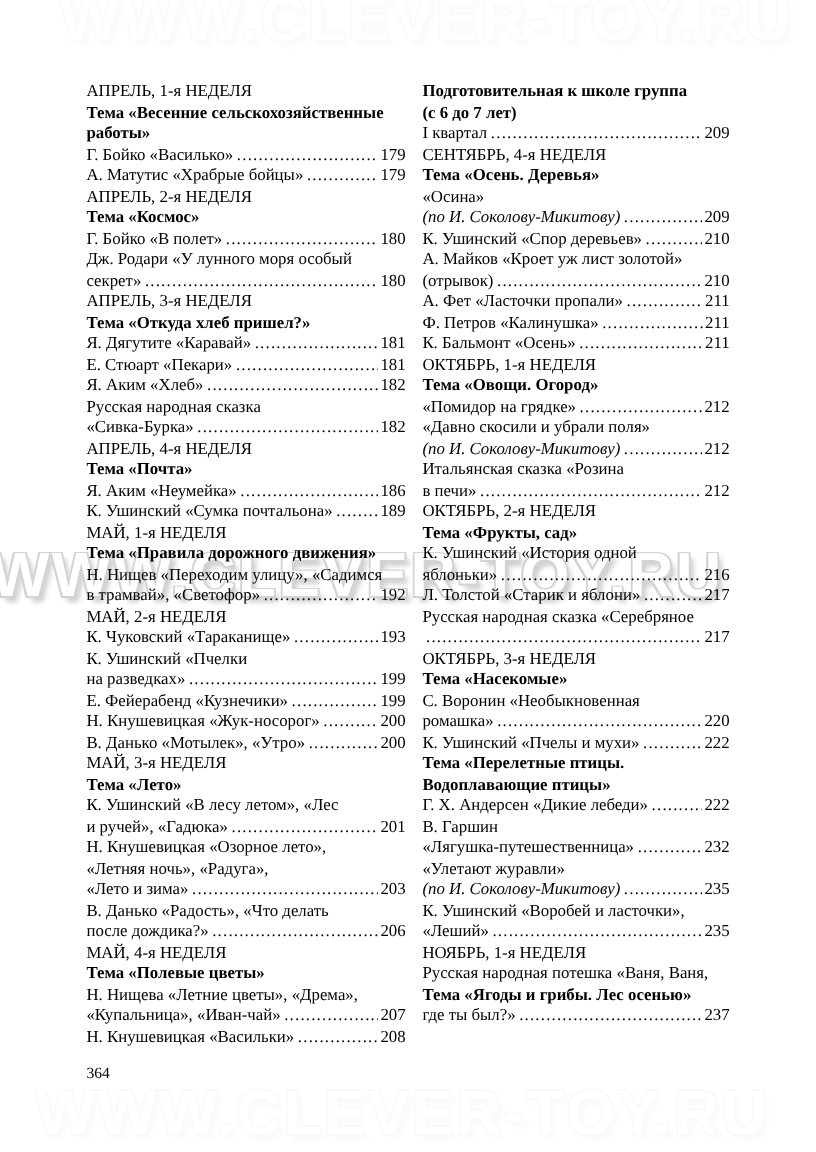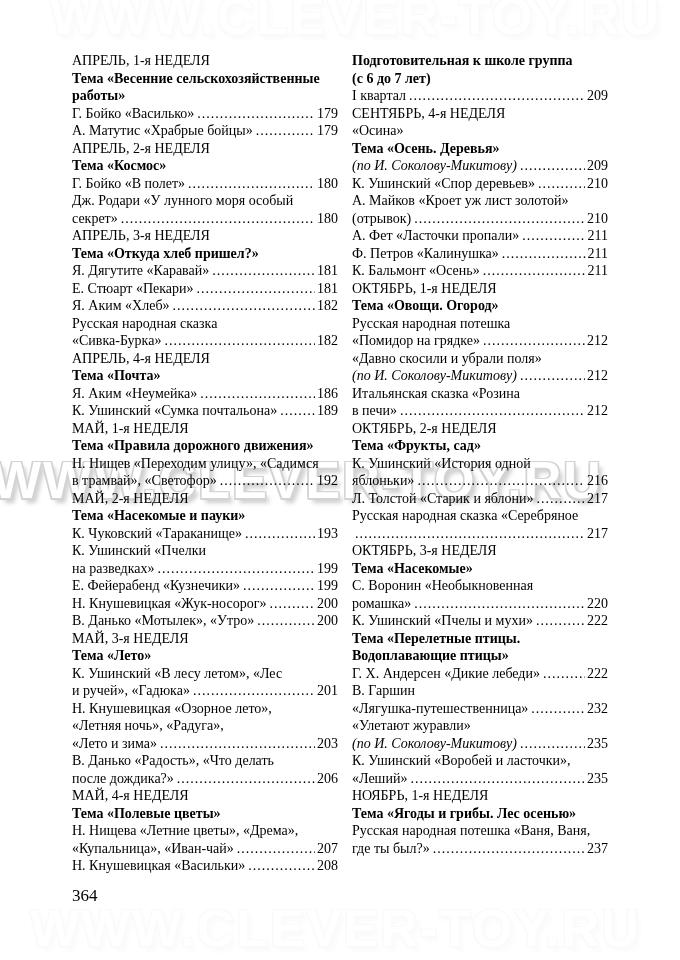--- a/index.html
+++ b/index.html
@@ -31,21 +31,21 @@
     pointer-events:none;
     z-index:0;
   }
   .wm-mid    { left:-8px;  top:450px; opacity:0.85; }
   .wm-top    { left:50px;  top:-14px; opacity:0.08; }
   .wm-bottom { left:30px;  top:898px; opacity:0.08; }
 
   
   .col {
     position:absolute;
-    top:52px;
+    top:68px;
     font-size:14px;
     line-height:17.5px;
     z-index:1;
   }
   .col-left  { left:72px;  width:266px; }
   .col-right { left:352px; width:256px; }
 
   .row { display:flex; align-items:baseline; white-space:nowrap; }
   .row .txt { flex:0 0 auto; }
   .row .dots {
@@ -58,21 +58,21 @@
   .row .dots::before {
     content:"................................................................................";
   }
   .row .pg { flex:0 0 auto; }
   .row.b { font-weight:bold; }
   .row.i .txt { font-style:italic;text-align:center; }
 
   .pagenum {
     position:absolute;
     left:72px; top:886px;
-    font-size:17px;
+    font-size:13px;
     z-index:1;
   }
 </style>
 </head>
 <body>
 
 <div class="sheet">
 
   <div class="watermark wm-top">WWW.CLEVER-TOY.RU</div>
   <div class="watermark wm-mid">WWW.CLEVER-TOY.RU</div>
@@ -172,23 +172,20 @@
         <span class="txt">Н. Нищев «Переходим улицу», «Садимся</span>
       </div>
       <div class="row">
         <span class="txt">в трамвай», «Светофор»</span>
         <span class="dots"></span>
         <span class="pg">192</span>
       </div>
       <div class="row">
         <span class="txt">МАЙ, 2-я НЕДЕЛЯ</span>
       </div>
-      <div class="row b">
-        <span class="txt">Тема «Насекомые и пауки»</span>
-      </div>
       <div class="row">
         <span class="txt">К. Чуковский «Тараканище»</span>
         <span class="dots"></span>
         <span class="pg">193</span>
       </div>
       <div class="row">
         <span class="txt">К. Ушинский «Пчелки</span>
       </div>
       <div class="row">
         <span class="txt">на разведках»</span>
@@ -271,25 +268,25 @@
         <span class="txt">(с 6 до 7 лет)</span>
       </div>
       <div class="row">
         <span class="txt">I квартал</span>
         <span class="dots"></span>
         <span class="pg">209</span>
       </div>
       <div class="row">
         <span class="txt">СЕНТЯБРЬ, 4-я НЕДЕЛЯ</span>
       </div>
+      <div class="row b">
+        <span class="txt">Тема «Осень. Деревья»</span>
+      </div>
       <div class="row">
         <span class="txt">«Осина»</span>
-      </div>
-      <div class="row b">
-        <span class="txt">Тема «Осень. Деревья»</span>
       </div>
       <div class="row i">
         <span class="txt">(по И. Соколову-Микитову)</span>
         <span class="dots"></span>
         <span class="pg">209</span>
       </div>
       <div class="row">
         <span class="txt">К. Ушинский «Спор деревьев»</span>
         <span class="dots"></span>
         <span class="pg">210</span>
@@ -317,23 +314,20 @@
         <span class="dots"></span>
         <span class="pg">211</span>
       </div>
       <div class="row">
         <span class="txt">ОКТЯБРЬ, 1-я НЕДЕЛЯ</span>
       </div>
       <div class="row b">
         <span class="txt">Тема «Овощи. Огород»</span>
       </div>
       <div class="row">
-        <span class="txt">Русская народная потешка</span>
-      </div>
-      <div class="row">
         <span class="txt">«Помидор на грядке»</span>
         <span class="dots"></span>
         <span class="pg">212</span>
       </div>
       <div class="row">
         <span class="txt">«Давно скосили и убрали поля»</span>
       </div>
       <div class="row i">
         <span class="txt">(по И. Соколову-Микитову)</span>
         <span class="dots"></span>
@@ -423,27 +417,27 @@
         <span class="txt">К. Ушинский «Воробей и ласточки»,</span>
       </div>
       <div class="row">
         <span class="txt">«Леший»</span>
         <span class="dots"></span>
         <span class="pg">235</span>
       </div>
       <div class="row">
         <span class="txt">НОЯБРЬ, 1-я НЕДЕЛЯ</span>
       </div>
+      <div class="row">
+        <span class="txt">Русская народная потешка «Ваня, Ваня,</span>
+      </div>
       <div class="row b">
         <span class="txt">Тема «Ягоды и грибы. Лес осенью»</span>
       </div>
       <div class="row">
-        <span class="txt">Русская народная потешка «Ваня, Ваня,</span>
-      </div>
-      <div class="row">
         <span class="txt">где ты был?»</span>
         <span class="dots"></span>
         <span class="pg">237</span>
       </div>
     </div>
 
   <div class="pagenum">364</div>
 
 </div>
 

